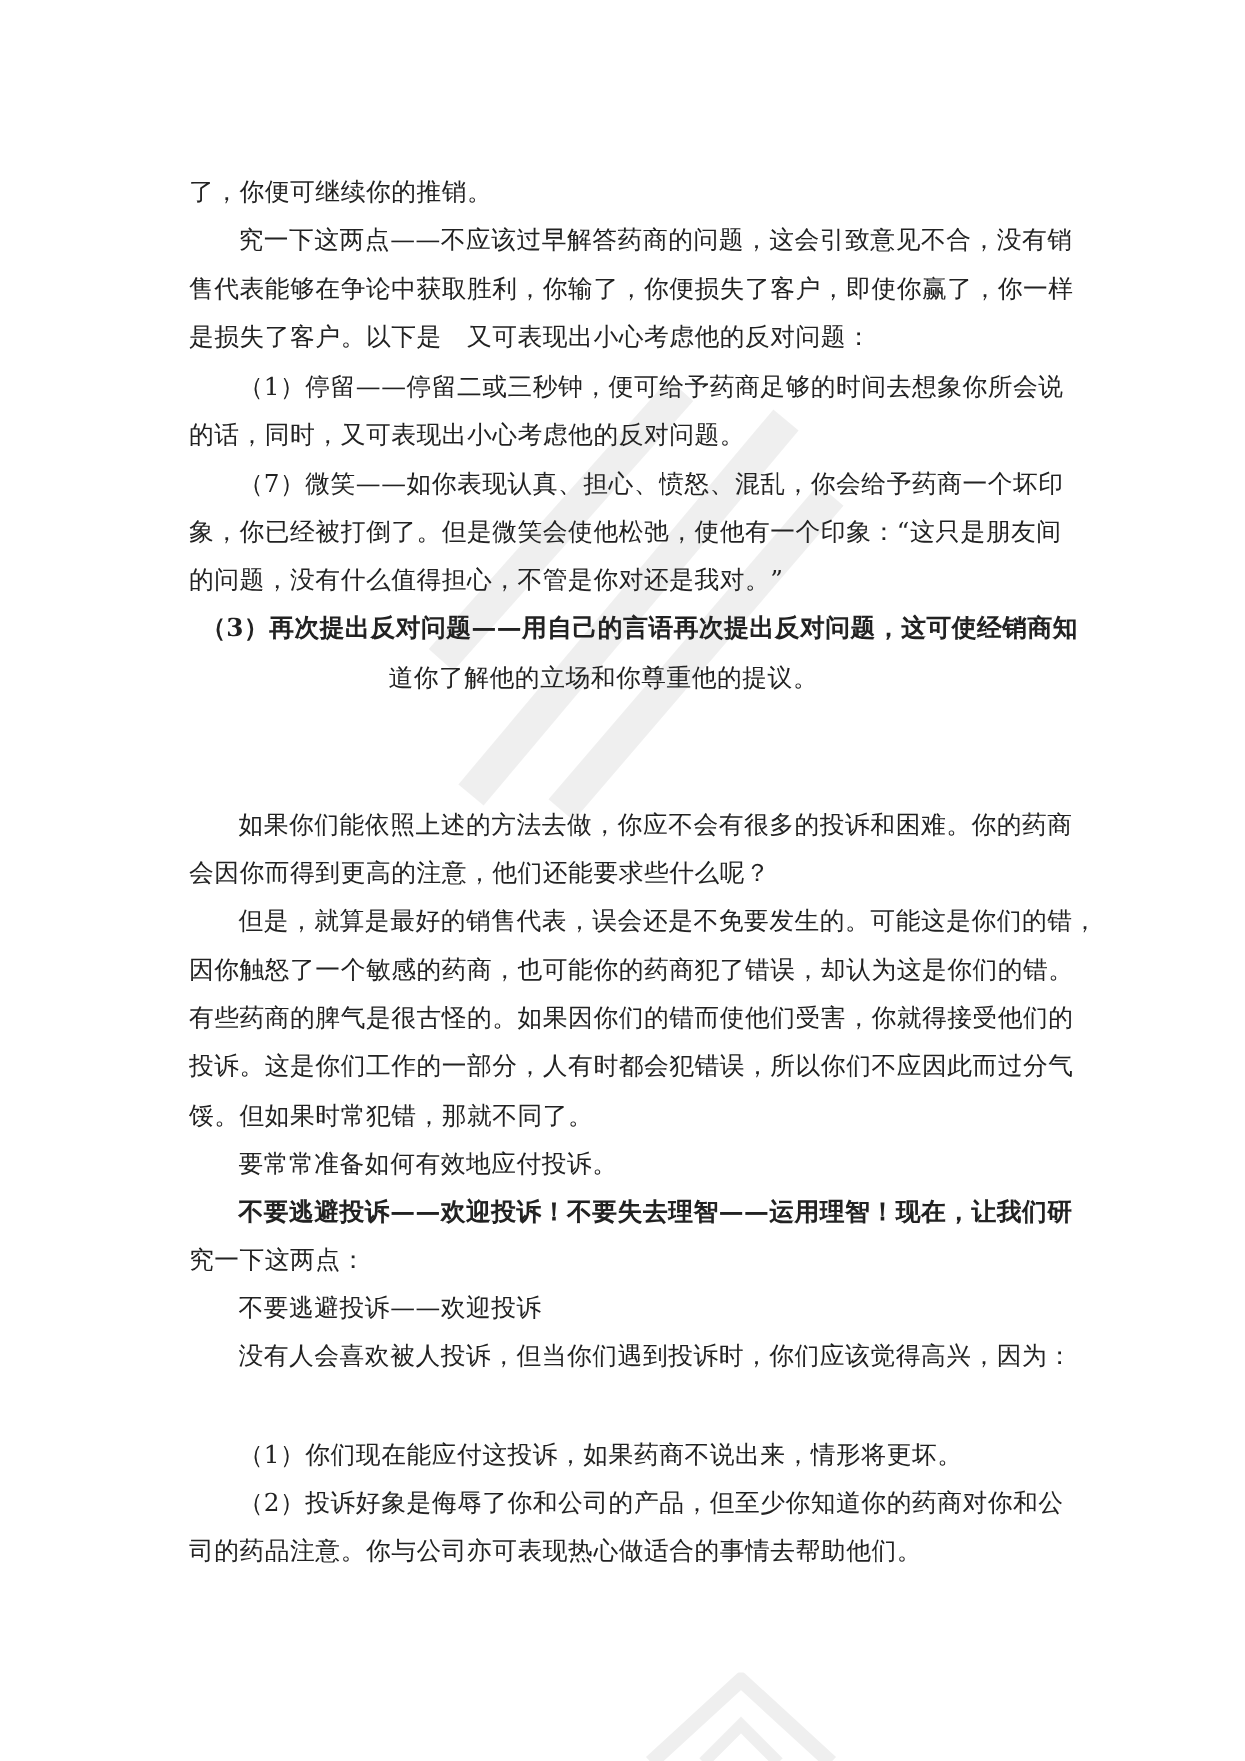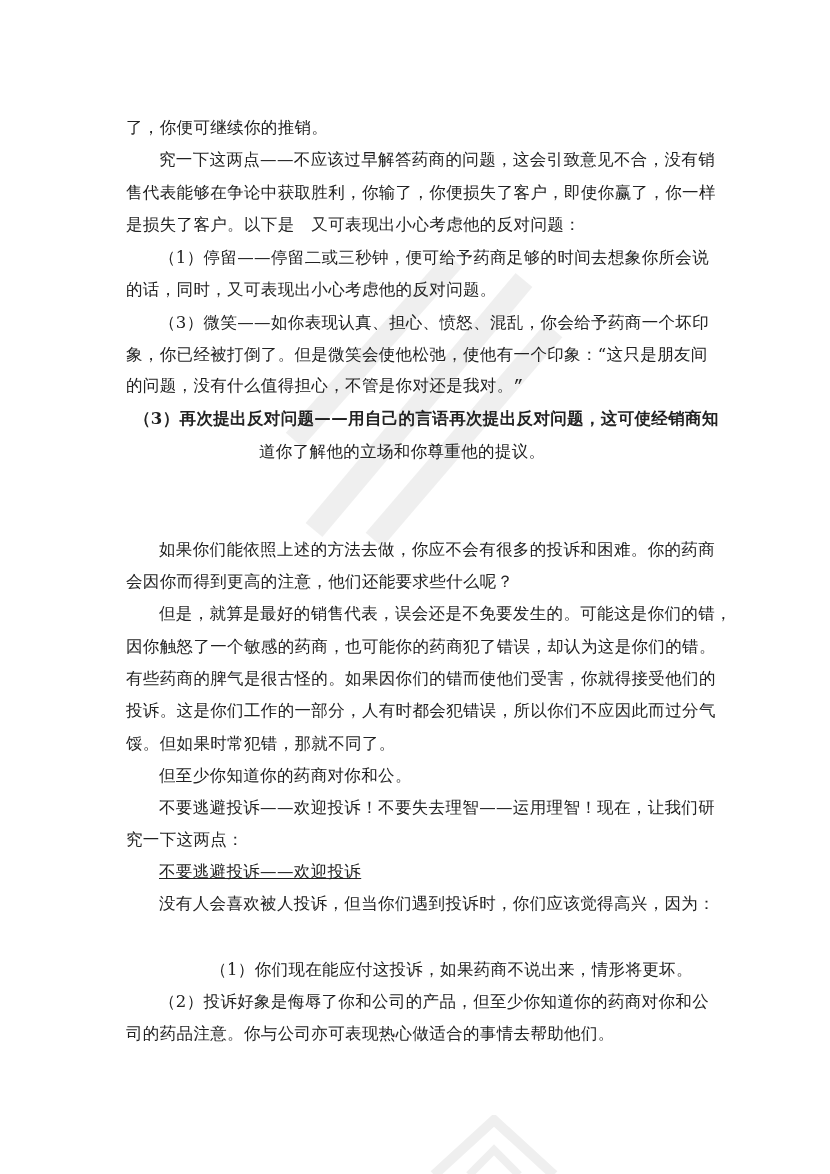--- a/index.html
+++ b/index.html
@@ -29,36 +29,36 @@
     <path d="M45 60 L70 35 L95 60" fill="none" stroke="#000" stroke-width="8"></path>
   </svg>
 
   <div id="lines-a">
       <div class="line" style="top: 118px;">了，你便可继续你的推销。</div>
       <div class="line indent" style="top: 150px;">究一下这两点——不应该过早解答药商的问题，这会引致意见不合，没有销</div>
       <div class="line" style="top: 183px;">售代表能够在争论中获取胜利，你输了，你便损失了客户，即使你赢了，你一样</div>
       <div class="line" style="top: 215px;">是损失了客户。以下是　又可表现出小心考虑他的反对问题：</div>
       <div class="line indent" style="top: 248px;">（1）停留——停留二或三秒钟，便可给予药商足够的时间去想象你所会说</div>
       <div class="line" style="top: 280px;">的话，同时，又可表现出小心考虑他的反对问题。</div>
-      <div class="line indent" style="top: 313px;">（3）微笑——如你表现认真、担心、愤怒、混乱，你会给予药商一个坏印</div>
+      <div class="line indent" style="top: 313px;">（7）微笑——如你表现认真、担心、愤怒、混乱，你会给予药商一个坏印</div>
       <div class="line" style="top: 345px;">象，你已经被打倒了。但是微笑会使他松弛，使他有一个印象：“这只是朋友间</div>
-      <div class="line" style="top: 377px; font-family: Liberation Mono, monospace;">的问题，没有什么值得担心，不管是你对还是我对。”</div>
+      <div class="line" style="top: 377px;">的问题，没有什么值得担心，不管是你对还是我对。”</div>
       <div class="line" style="top: 409px; left: 130px; font-weight: bold;">（3）再次提出反对问题——用自己的言语再次提出反对问题，这可使经销商知</div>
       <div class="line" style="top: 442px; left: 255px;">道你了解他的立场和你尊重他的提议。</div>
     </div>
   <div id="lines-b">
       <div class="line indent" style="top: 540px;">如果你们能依照上述的方法去做，你应不会有很多的投诉和困难。你的药商</div>
       <div class="line" style="top: 572px;">会因你而得到更高的注意，他们还能要求些什么呢？</div>
       <div class="line indent" style="top: 605px; font-family: Liberation Mono, monospace;">但是，就算是最好的销售代表，误会还是不免要发生的。可能这是你们的错，</div>
       <div class="line" style="top: 637px;">因你触怒了一个敏感的药商，也可能你的药商犯了错误，却认为这是你们的错。</div>
       <div class="line" style="top: 669px;">有些药商的脾气是很古怪的。如果因你们的错而使他们受害，你就得接受他们的</div>
       <div class="line" style="top: 701px;">投诉。这是你们工作的一部分，人有时都会犯错误，所以你们不应因此而过分气</div>
       <div class="line" style="top: 734px;">馁。但如果时常犯错，那就不同了。</div>
-      <div class="line indent" style="top: 766px;">但至少你知道你的药商对你和公。</div>
-      <div class="line indent" style="top: 798px;">不要逃避投诉——欢迎投诉！不要失去理智——运用理智！现在，让我们研</div>
+      <div class="line indent" style="top: 766px;">要常常准备如何有效地应付投诉。</div>
+      <div class="line indent" style="top: 798px; font-weight: bold;">不要逃避投诉——欢迎投诉！不要失去理智——运用理智！现在，让我们研</div>
       <div class="line" style="top: 830px;">究一下这两点：</div>
-      <div class="line indent" style="top: 862px; text-decoration: underline;">不要逃避投诉——欢迎投诉</div>
+      <div class="line indent" style="top: 862px;">不要逃避投诉——欢迎投诉</div>
       <div class="line indent" style="top: 894px;">没有人会喜欢被人投诉，但当你们遇到投诉时，你们应该觉得高兴，因为：</div>
-      <div class="line indent" style="top: 960px; text-align: center;">（1）你们现在能应付这投诉，如果药商不说出来，情形将更坏。</div>
+      <div class="line indent" style="top: 960px;">（1）你们现在能应付这投诉，如果药商不说出来，情形将更坏。</div>
       <div class="line indent" style="top: 992px;">（2）投诉好象是侮辱了你和公司的产品，但至少你知道你的药商对你和公</div>
       <div class="line" style="top: 1024px; font-family: Liberation Serif, serif;">司的药品注意。你与公司亦可表现热心做适合的事情去帮助他们。</div>
     </div>
 </div>
 
 </body></html>

